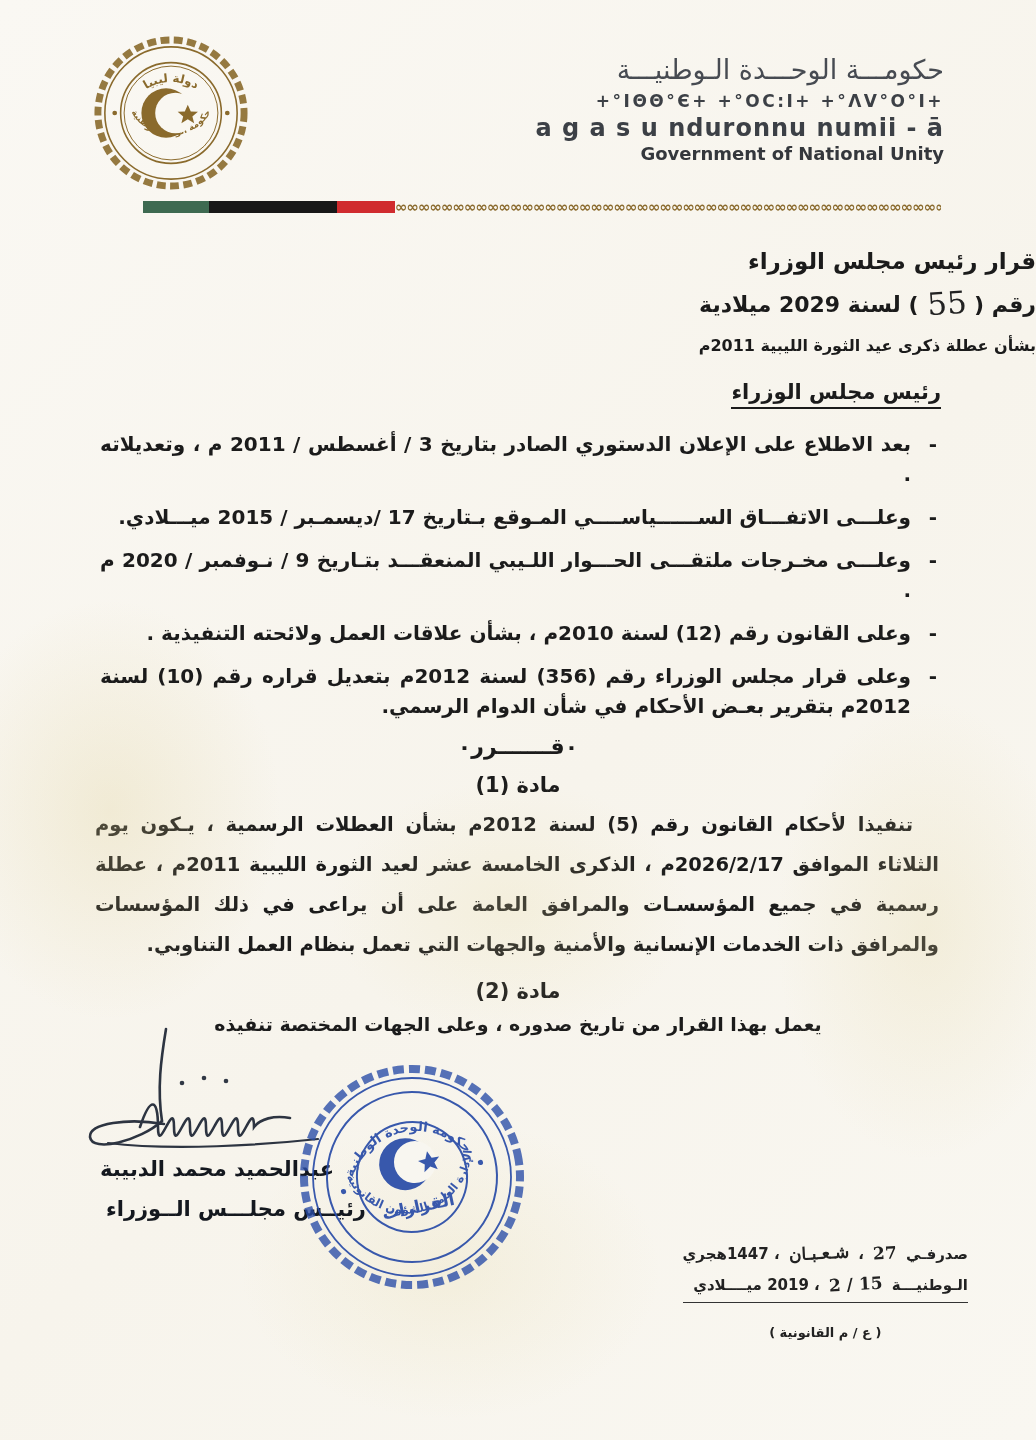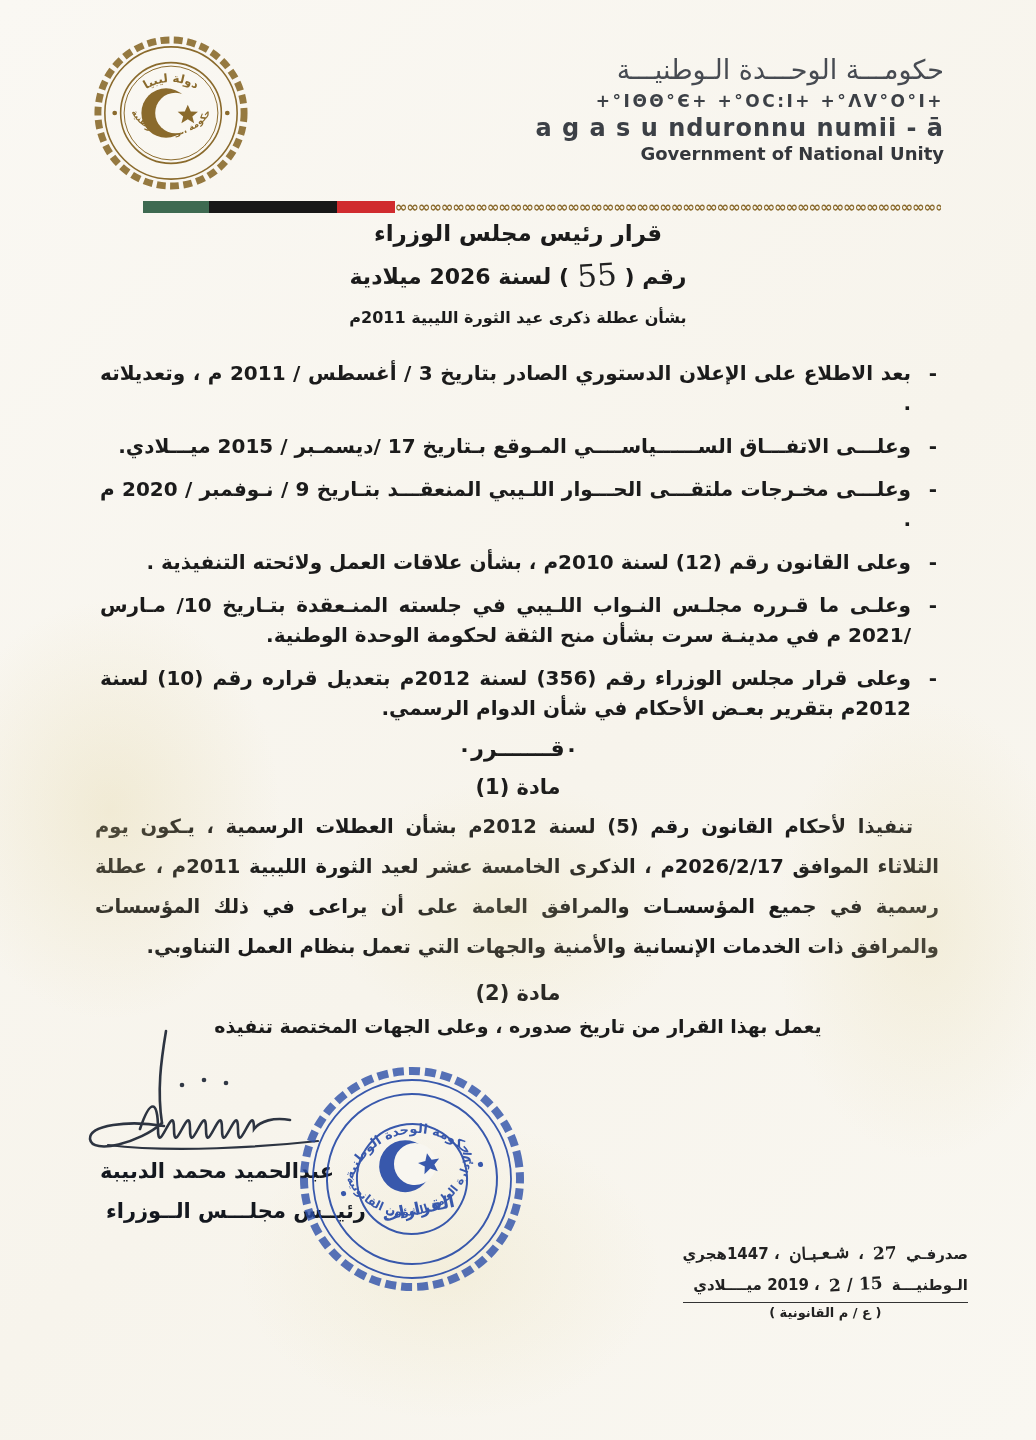--- a/index.html
+++ b/index.html
@@ -28,21 +28,21 @@
 
   
   .divider{display:flex;align-items:center;height:14px;margin:8px 95px 0 143px;}
   .divider .seg{height:12px;}
   .divider .green{width:66px;background:#3e6a51;}
   .divider .black{width:128px;background:#181818;}
   .divider .red{width:58px;background:#d02b2e;}
   .divider .chain{flex:1;color:#8b6b2e;font-size:15px;font-weight:bold;letter-spacing:-1px;line-height:12px;overflow:hidden;white-space:nowrap;padding-right:4px;}
 
   
-  .title-block{text-align:center;margin-top:0;font-weight:bold;direction:rtl;}
+  .title-block{margin-top:28px;font-weight:bold;direction:rtl;}
   .title-block .t1{font-size:23px;line-height:38px;}
   .title-block .t2{font-size:22px;line-height:42px;}
   .title-block .t3{font-size:16px;line-height:40px;}
   .hw-num{font-family:"DejaVu Serif",serif;font-weight:normal;font-size:31px;display:inline-block;transform:rotate(-4deg) translateY(2px);margin:0 8px;color:#222;}
 
   .pm-heading{text-align:right;margin:14px 95px 0 0;direction:rtl;}
   .pm-heading span{display:inline-block;font-size:21px;font-weight:bold;border-bottom:2.5px solid #1b1b1b;padding-bottom:3px;}
 
   
   ul.preamble{list-style:none;margin:20px 97px 0 100px;padding:0;direction:rtl;}
@@ -66,21 +66,21 @@
   .sig-svg{position:absolute;left:78px;top:-16px;}
   .sig-name{position:absolute;left:100px;top:118px;font-size:21px;font-weight:bold;direction:rtl;color:#14181f;}
   .sig-role{position:absolute;left:106px;top:158px;font-size:21px;font-weight:bold;direction:rtl;color:#14181f;}
   .stamp-svg{position:absolute;left:292px;top:18px;opacity:.93;}
 
   
   .footer-dates{position:absolute;right:68px;top:1238px;direction:rtl;font-weight:bold;font-size:15px;color:#222;}
   .footer-dates .row{line-height:30px;white-space:nowrap;}
   .footer-dates .row2{border-bottom:1.5px solid #333;padding-bottom:2px;}
   .footer-dates .hw{font-family:"DejaVu Serif",serif;display:inline-block;transform:rotate(-3deg);font-size:17px;margin:0 4px;}
-  .footer-dates .note{text-align:center;font-size:13px;margin-top:2px;}
+  .footer-dates .note{text-align:center;font-size:13px;margin-top:22px;}
 </style>
 </head>
 <body>
 
 <div class="page">
   <div class="stain s1"></div>
   <div class="stain s2"></div>
   <div class="stain s3"></div>
   <div class="stain s4"></div>
 
@@ -122,32 +122,34 @@
   <div class="divider">
     <div class="seg green"></div>
     <div class="seg black"></div>
     <div class="seg red"></div>
     <div class="chain">∞∞∞∞∞∞∞∞∞∞∞∞∞∞∞∞∞∞∞∞∞∞∞∞∞∞∞∞∞∞∞∞∞∞∞∞∞∞∞∞∞∞∞∞∞∞∞∞∞∞∞∞∞∞∞∞∞∞∞∞∞∞∞∞∞∞∞∞∞∞</div>
   </div>
 
   <div class="title-block">
     <div class="t1">قرار رئيس مجلس الوزراء</div>
     <div class="t2">
-      <span>رقم (</span><span class="hw-num">55</span><span>) لسنة 2026 ميلادية</span>
+      <span>رقم (</span><span class="hw-num">55</span><span>) لسنة 2029 ميلادية</span>
     </div>
     <div class="t3">بشأن عطلة ذكرى عيد الثورة الليبية 2011م</div>
   </div>
 
+  <div class="pm-heading">
+    <span>رئيس مجلس الوزراء</span>
+  </div>
 
   <ul class="preamble">
     <li>بعد الاطلاع على الإعلان الدستوري الصادر بتاريخ 3 / أغسطس / 2011 م ، وتعديلاته .</li>
     <li>وعلـــى الاتفـــاق الســــــياســــي المـوقع بـتاريخ 17 /ديسمـبر / 2015 ميـــلادي.</li>
     <li>وعلـــى مخـرجات ملتقـــى الحـــوار اللـيبي المنعقـــد بتـاريخ 9 / نـوفمبر / 2020 م .</li>
     <li>وعلى القانون رقم (12) لسنة 2010م ، بشأن علاقات العمل ولائحته التنفيذية .</li>
-    <li>وعلـى ما قـرره مجلـس النـواب اللـيبي في جلسته المنـعقدة بتـاريخ 10/ مـارس /2021 م في مدينـة سرت بشأن منح الثقة لحكومة الوحدة الوطنية.</li>
     <li>وعلى قرار مجلس الوزراء رقم (356) لسنة 2012م بتعديل قراره رقم (10) لسنة 2012م بتقرير بعـض الأحكام في شأن الدوام الرسمي.</li>
   </ul>
 
   <div class="decision-word">٠قـــــــرر٠</div>
   <div class="article-title">مادة (1)</div>
   <p class="article1-text">تنفيذا لأحكام القانون رقم (5) لسنة 2012م بشأن العطلات الرسمية ، يـكون يوم الثلاثاء الموافق 2026/2/17م ، الذكرى الخامسة عشر لعيد الثورة الليبية 2011م ، عطلة رسمية في جميع المؤسسـات والمرافق العامة على أن يراعى في ذلك المؤسسات والمرافق ذات الخدمات الإنسانية والأمنية والجهات التي تعمل بنظام العمل التناوبي.</p>
   <div class="article-title">مادة (2)</div>
   <div class="article2-text">يعمل بهذا القرار من تاريخ صدوره ، وعلى الجهات المختصة تنفيذه</div>
 
   <div class="sig-zone">

